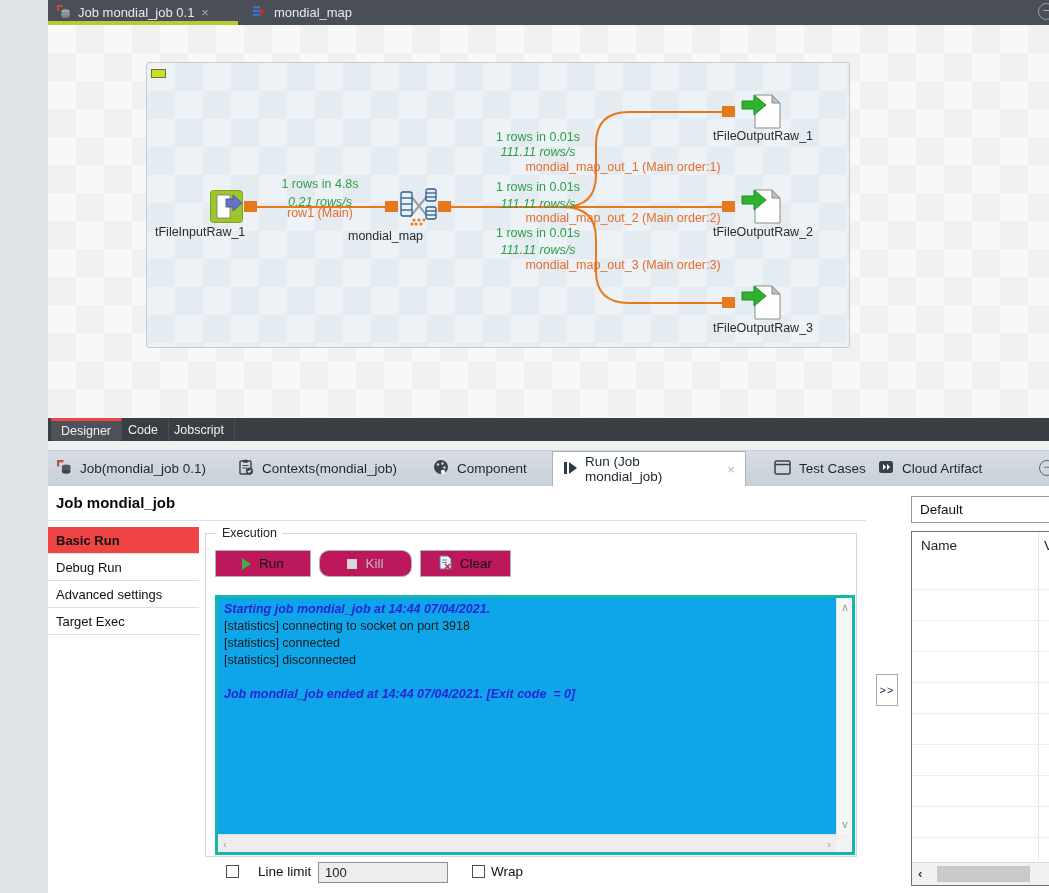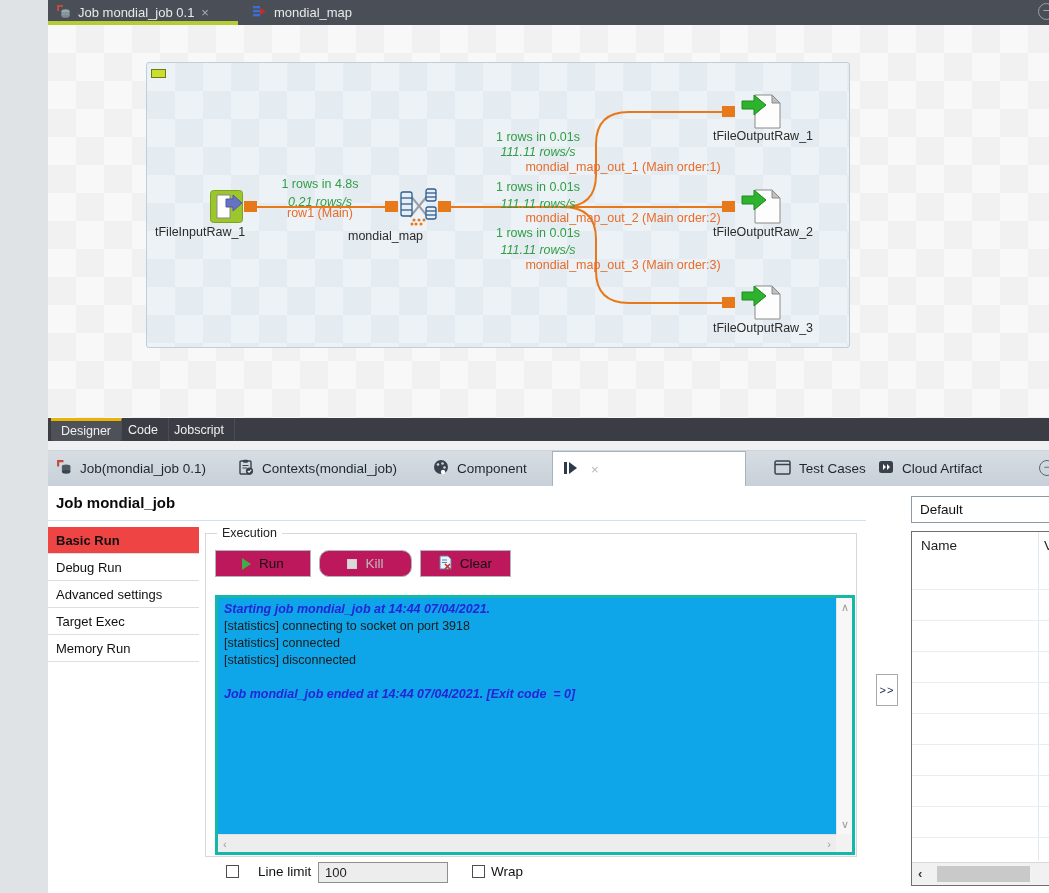--- a/index.html
+++ b/index.html
@@ -25,21 +25,21 @@
   .subjob-toggle{position:absolute;left:103px;top:44px;width:15px;height:9px;background:#c9df2b;border:1px solid #6b7a1f;}
   .comp{position:absolute;}
   .comp-label{position:absolute;font-size:12.5px;color:#2b2b2b;white-space:nowrap;}
   .stat{position:absolute;font-size:12.5px;color:#2f9e45;text-align:center;width:160px;white-space:nowrap;}
   .stat.rate{font-style:italic;}
   .conn-label{position:absolute;font-size:12.5px;color:#e86c2a;text-align:center;white-space:nowrap;}
 
   
   .designerbar{position:absolute;left:0;top:418px;width:1049px;height:23px;background:#3a3d43;}
   .dtab{position:absolute;top:0;height:23px;color:#eef0f2;font-size:12.5px;display:flex;align-items:center;padding:0 10px;border-right:1px solid #4a4d53;}
-  .dtab.active{background:#4e5158;border-top:3px solid #eab308;border-radius:0 0 3px 3px;}
+  .dtab.active{background:#4e5158;border-top:3px solid #ef4444;border-radius:0 0 3px 3px;}
   .strip{position:absolute;left:0;top:441px;width:1049px;height:10px;background:#eef0f1;border-bottom:1px solid #ccd4db;}
 
   
   .tabrow{position:absolute;left:0;top:451px;width:1049px;height:35px;background:linear-gradient(#d7dde3,#c7d0d8);}
   .ptab{position:absolute;top:0;height:35px;display:flex;align-items:center;gap:8px;font-size:13.5px;color:#1d2631;}
   .ptab.active{background:#fff;border:1px solid #a7b3be;border-bottom:none;padding:0 10px;}
   .ptab .close{color:#aeb6bd;font-size:13px;margin-left:6px;}
   .win-circle2{position:absolute;top:9px;width:16px;height:16px;border:1.3px solid #5c6670;border-radius:50%;color:#5c6670;font-size:12px;line-height:13px;text-align:center;}
 
   
@@ -259,20 +259,21 @@
             <circle cx="11.5" cy="8.5" r="1.3" fill="#cfd5db"></circle>
             <circle cx="10" cy="13" r="2.2" fill="#fff"></circle>
           </svg></span>
       <span>Component</span>
     </div>
     <div class="ptab active" style="left:504px;width:194px;">
       <span><svg width="14" height="14" viewBox="0 0 14 14">
             <rect x="1" y="1" width="3" height="12" fill="#2d3a4a"></rect>
             <path d="M6 1 l8 6 -8 6 z" fill="#2d3a4a"></path>
           </svg></span>
+      <span>Run (Job mondial_job)</span>
       <span class="close">×</span>
     </div>
     <div class="ptab" style="left:726px;">
       <span><svg width="17" height="15" viewBox="0 0 17 15">
             <rect x="1" y="1" width="15" height="13" rx="1.5" fill="none" stroke="#39414d" stroke-width="1.5"></rect>
             <line x1="1" y1="4.5" x2="16" y2="4.5" stroke="#39414d" stroke-width="1.5"></line>
           </svg></span>
       <span>Test Cases</span>
     </div>
     <div class="ptab" style="left:830px;">
@@ -287,21 +288,20 @@
   </div>
 
   <div class="runview">
     <div class="view-title">Job mondial_job</div>
     <div class="title-line"></div>
 
     <div class="side-item selected" style="top:41px;">Basic Run</div>
     <div class="side-item" style="top:68px;">Debug Run</div>
     <div class="side-item" style="top:95px;">Advanced settings</div>
     <div class="side-item" style="top:122px;">Target Exec</div>
-    <div class="side-item" style="top:149px;">Memory Run</div>
 
     <div class="exec-box"></div>
     <div class="exec-legend">Execution</div>
 
     <div class="btn" style="left:167px;top:64px;width:96px;">
       <span class="play-tri"></span>
       <span>Run</span>
     </div>
     <div class="btn disabled" style="left:271px;top:64px;width:93px;">
       <span class="kill-sq"></span>

